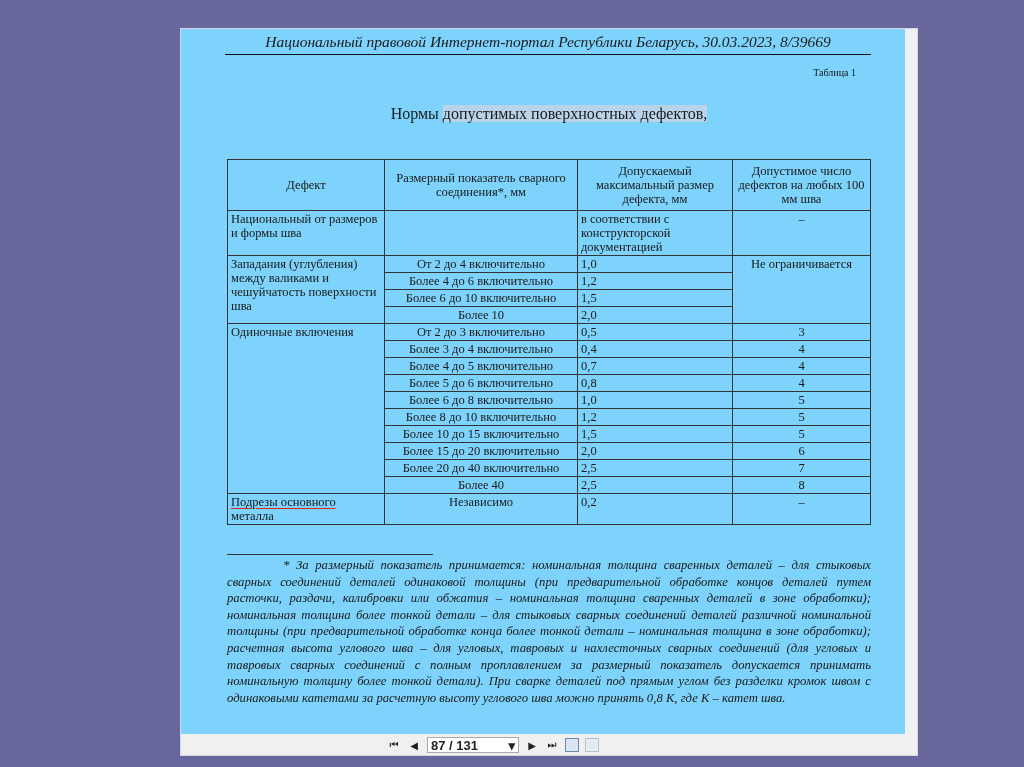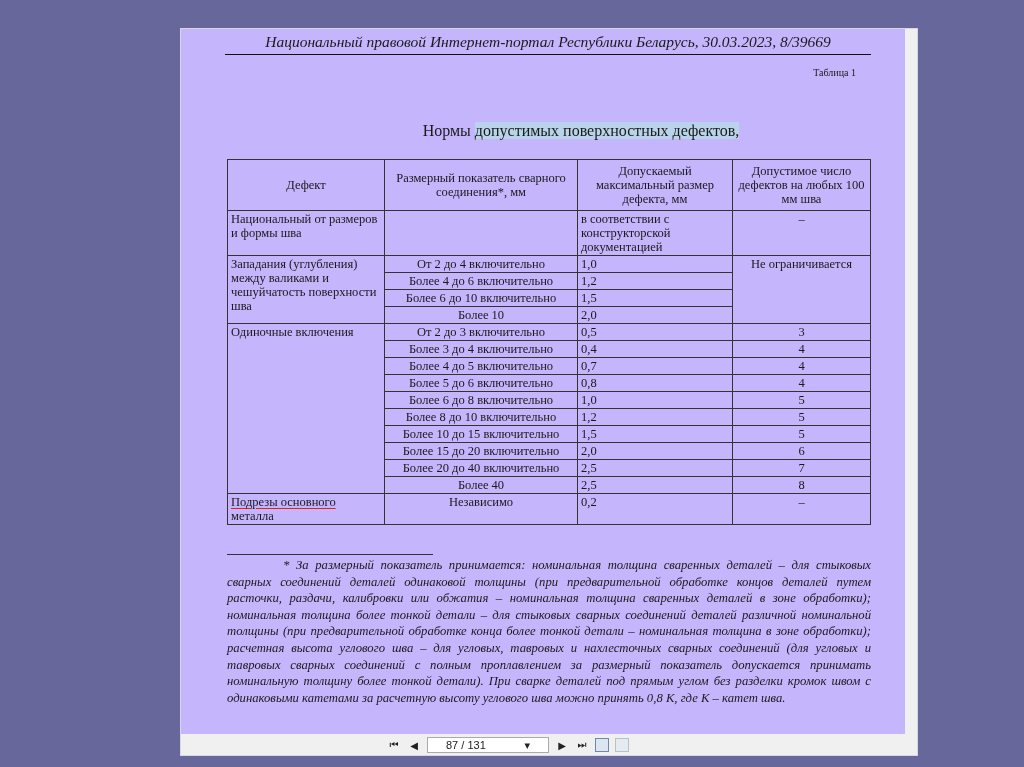--- a/index.html
+++ b/index.html
@@ -1,33 +1,33 @@
 <!DOCTYPE html>
 <html><head>
 <meta charset="utf-8">
 <style>
   html, body { margin:0; padding:0; }
   body { width:1024px; height:767px; background:#68679c; position:relative; overflow:hidden; font-family:"Liberation Serif", serif; color:#1a1a1a; }
   .viewer { position:absolute; left:180px; top:28px; width:736px; height:726px; background:#f0f0f0; border:1px solid #d6d6e6; }
-  .page { position:absolute; left:0; top:0; width:724px; height:705px; background:#c4b5fd; }
+  .page { position:absolute; left:0; top:0; width:724px; height:705px; background:#7dd3fc; }
   .header-line { position:absolute; left:44px; top:4px; width:646px; text-align:center; font-style:italic; font-size:15.5px; border-bottom:1.5px solid #111; padding-bottom:3px; }
   .table-label { position:absolute; right:49px; top:38px; font-size:10px; }
   .title { position:absolute; left:0; width:736px; text-align:center; font-size:16px; line-height:19px; }
   .title .hl { background:#b9d4ea; }
-  .t1 { top:92px;padding-left:32px; } .t2 { top:94px; }
+  .t1 { top:75px; } .t2 { top:94px; }
   table.defects { position:absolute; left:46px; top:130px; width:644px; border-collapse:collapse; font-size:12.5px; line-height:14px; }
   table.defects td, table.defects th { border:1px solid #333; padding:1px 3px; vertical-align:top; font-weight:normal; }
   table.defects th { text-align:center; vertical-align:middle; height:48px; }
   .c1 { width:150px; text-align:left;margin-left:48px; } .c2 { width:186px; text-align:center; } .c3 { width:148px; text-align:left; } .c4 { text-align:center; }
   .underline-red { text-decoration: underline; text-decoration-color:#d22; text-underline-offset:2px; }
   .footnote-rule { position:absolute; left:46px; top:525px; width:206px; border-top:1px solid #333; }
   .footnote { position:absolute; left:46px; top:528px; width:644px; font-size:12.7px; line-height:16.6px; text-align:justify; text-indent:56px;font-style:italic; }
   .toolbar { position:absolute; left:206px; top:705px; height:22px; display:flex; align-items:center; gap:6px; font-family:"Liberation Sans", sans-serif; font-size:10px; color:#222; }
   .tb-btn { width:14px; height:14px; display:flex; align-items:center; justify-content:center; font-size:10px; cursor:pointer; }
-  .page-select { width:84px; height:14px; border:1px solid #aaa; background:#fff; display:flex; align-items:center; justify-content:space-between; padding:0 18px; font-size:11px; }
+  .page-select { width:84px; height:14px; border:1px solid #aaa; background:#fff; display:flex; align-items:center; justify-content:space-between; padding:0 3px; font-size:13px;font-weight:bold; }
   .doc-icon { width:12px; height:12px; border:1px solid #6c8aa8; background:#dbe6f2; }
   .doc-icon.dim { opacity:0.45; }
 </style>
 </head>
 <body>
 
 <div class="viewer">
   <div class="page">
     <div class="header-line">Национальный правовой Интернет-портал Республики Беларусь, 30.03.2023, 8/39669</div>
     <div class="table-label">Таблица 1</div>

